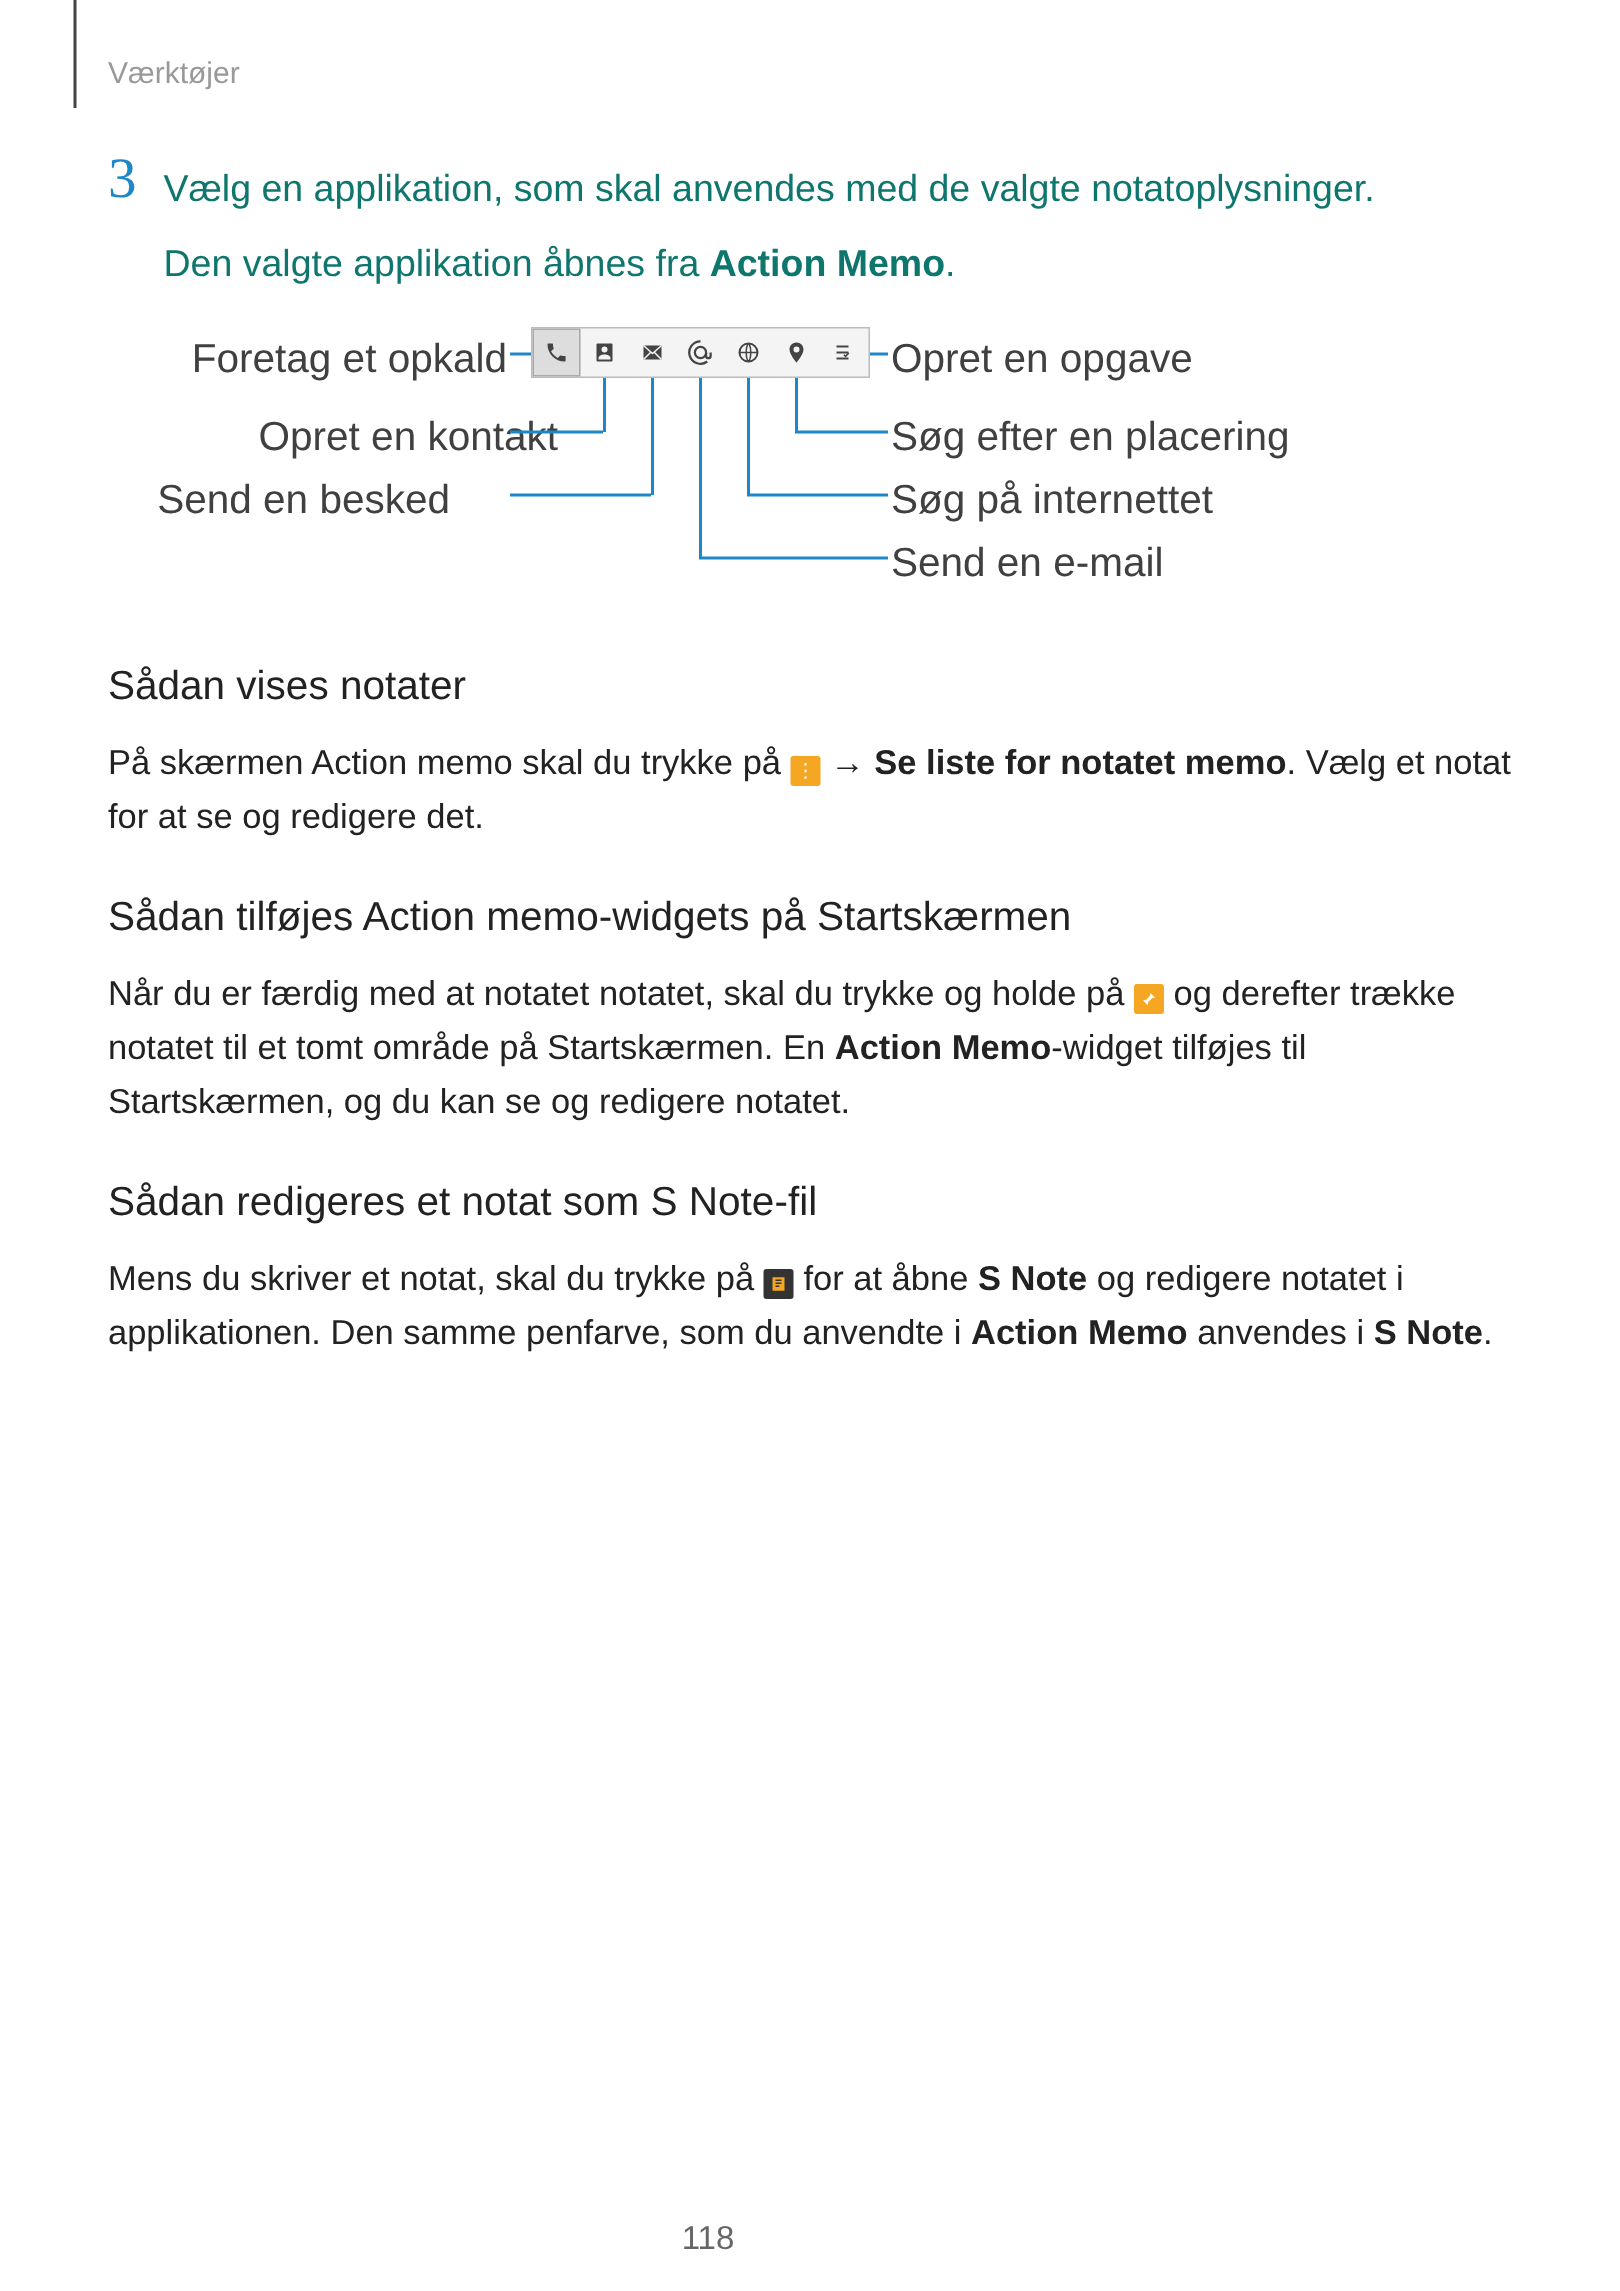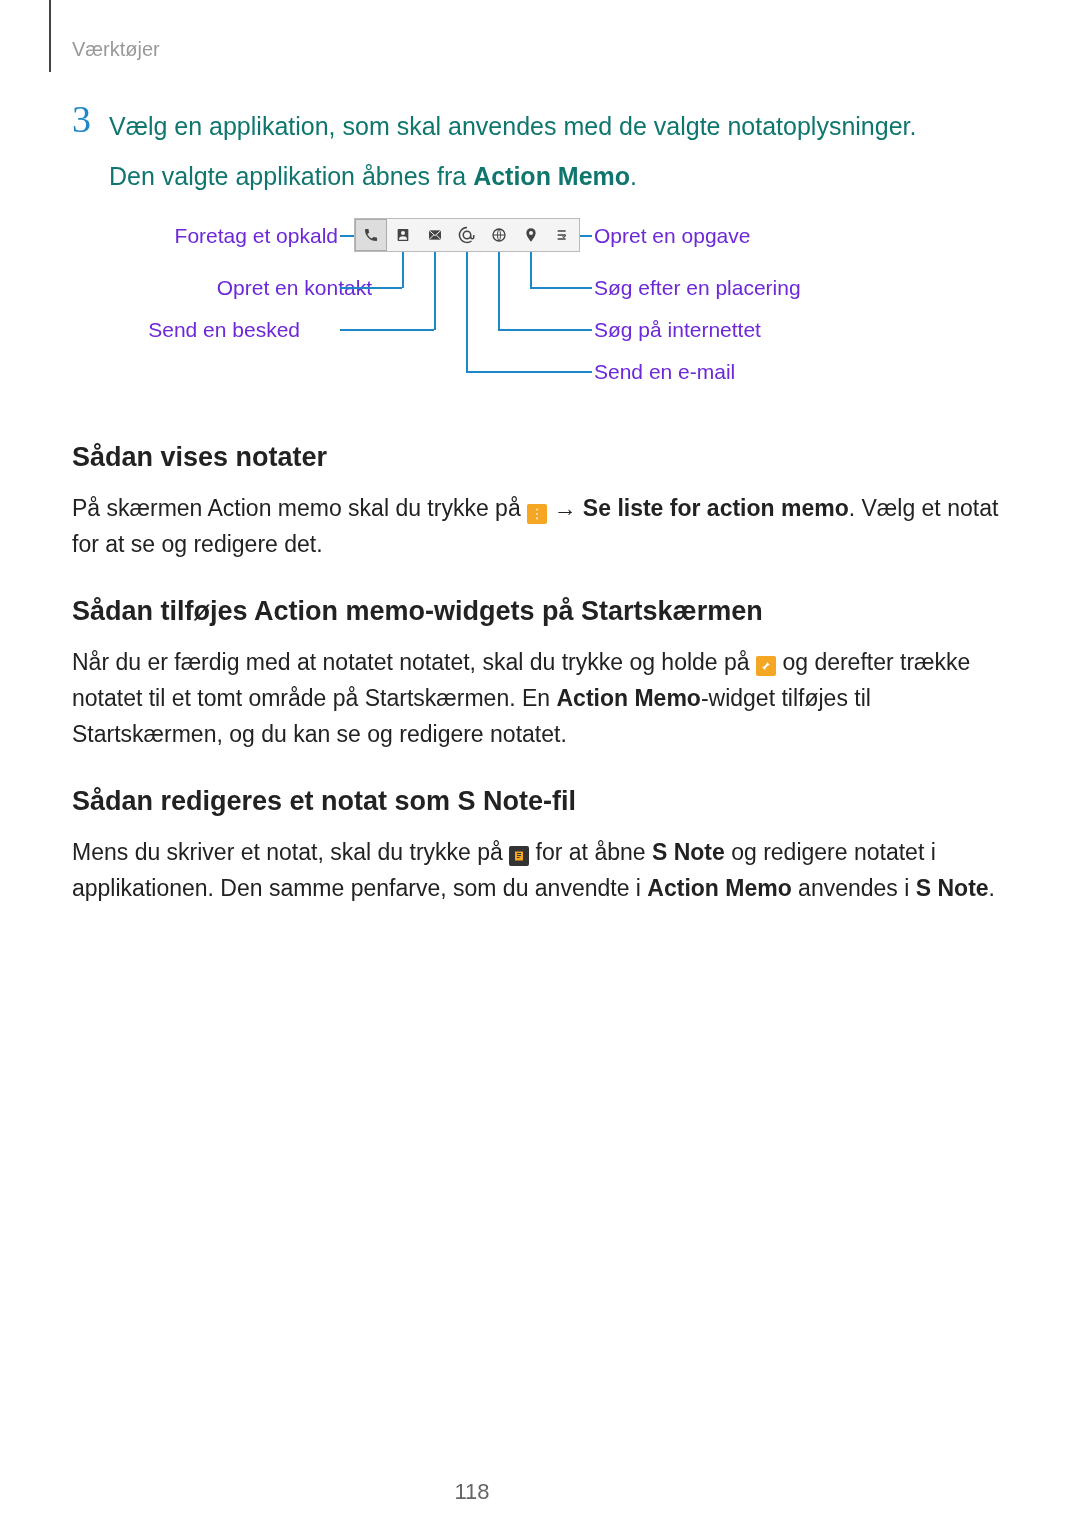--- a/index.html
+++ b/index.html
@@ -74,31 +74,31 @@
     justify-content: center;
     color: #444;
     font-size: 17px;
   }
   .toolbar-cell.sel {
     background: #ddd;
     border: 1px solid #aaa;
   }
   .lbl {
     position: absolute;
-    font-size: 21px;
-    color: #6d28d9;
+    font-size: 27px;
+    color: #404040;
     white-space: nowrap;
   }
   .line {
     position: absolute;
     background: #1e87c7;
   }
   .heading {
     font-size: 27px;
-    font-weight: bold;
+    font-weight: normal;
     color: #222;
     margin-top: 34px;
     margin-bottom: 18px;
   }
   .para {
     font-size: 23px;
     line-height: 1.55;
     color: #222;
     margin-bottom: 8px;
   }
@@ -211,21 +211,21 @@
     <div class="line" style="left:458px;top:34px;width:1.5px;height:36px"></div>
     <div class="line" style="left:458px;top:69px;width:62px;height:1.5px"></div>
     <div class="line" style="left:426px;top:34px;width:1.5px;height:78px"></div>
     <div class="line" style="left:426px;top:111px;width:94px;height:1.5px"></div>
     <div class="line" style="left:394px;top:34px;width:1.5px;height:120px"></div>
     <div class="line" style="left:394px;top:153px;width:126px;height:1.5px"></div>
   </div>
 
   <div class="heading">Sådan vises notater</div>
   <div class="para">
-    <span>På skærmen Action memo skal du trykke på </span><span class="inline-icon">⋮</span><span> → </span><b>Se liste for action memo</b><span>. Vælg et notat for at se og redigere det.</span>
+    <span>På skærmen Action memo skal du trykke på </span><span class="inline-icon">⋮</span><span> → </span><b>Se liste for notatet memo</b><span>. Vælg et notat for at se og redigere det.</span>
   </div>
 
   <div class="heading">Sådan tilføjes Action memo-widgets på Startskærmen</div>
   <div class="para">
     <span>Når du er færdig med at notatet notatet, skal du trykke og holde på </span><span class="inline-icon">
       <svg width="12" height="12" viewBox="0 0 24 24">
           <path fill="#fff" d="M14 4l6 6-4 1-5 5-1 4-3-3-5 5 5-5-3-3 4-1 5-5z"></path>
         </svg>
     </span><span> og derefter trække notatet til et tomt område på Startskærmen. En </span><b>Action Memo</b><span>-widget tilføjes til Startskærmen, og du kan se og redigere notatet.</span>
   </div>

